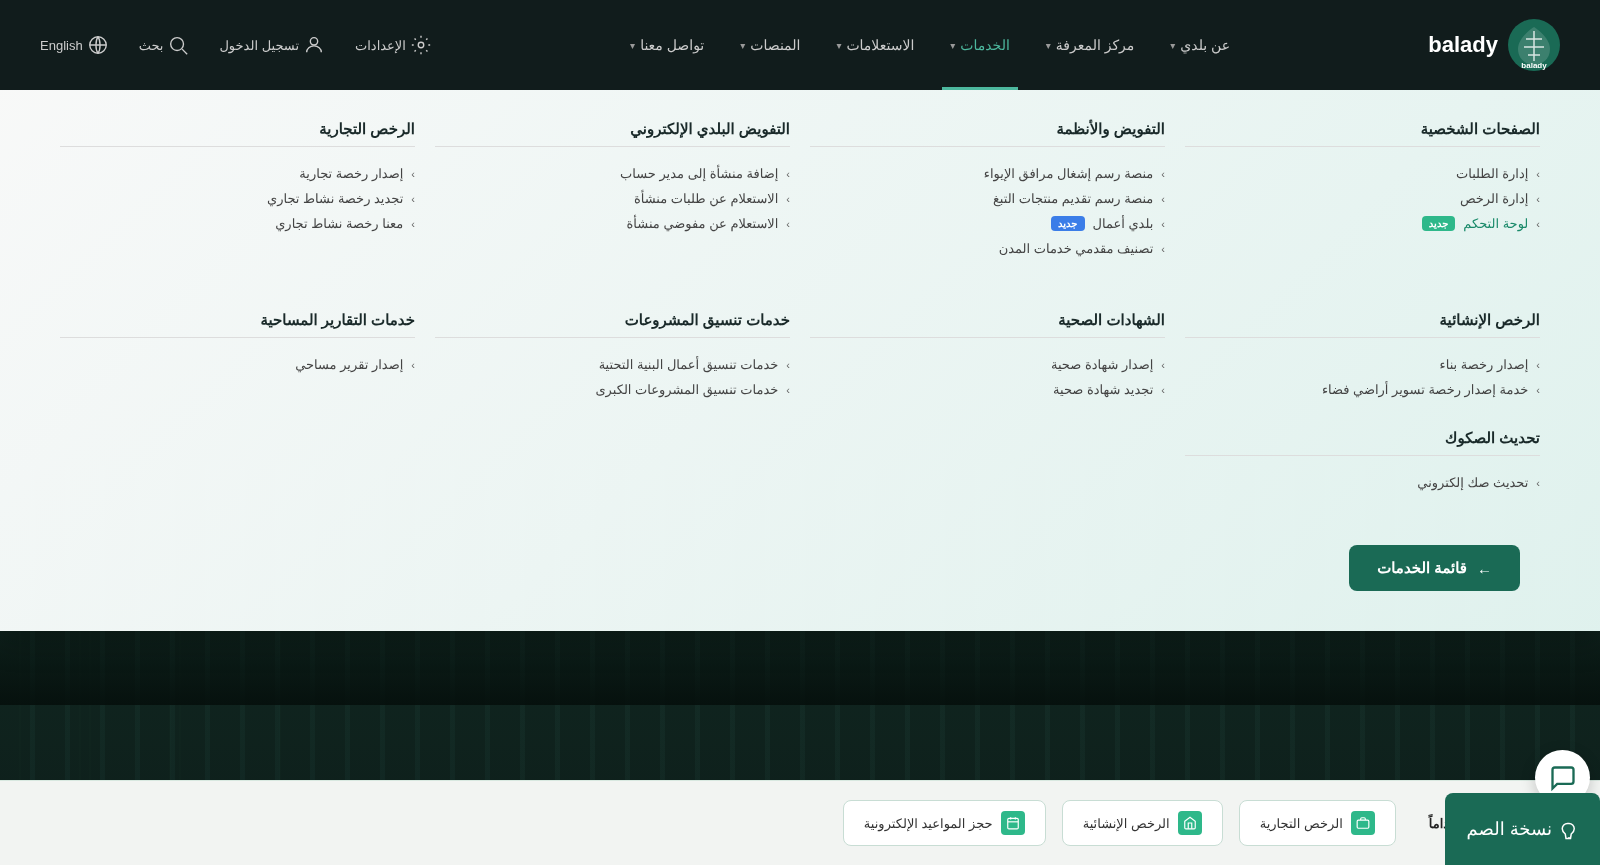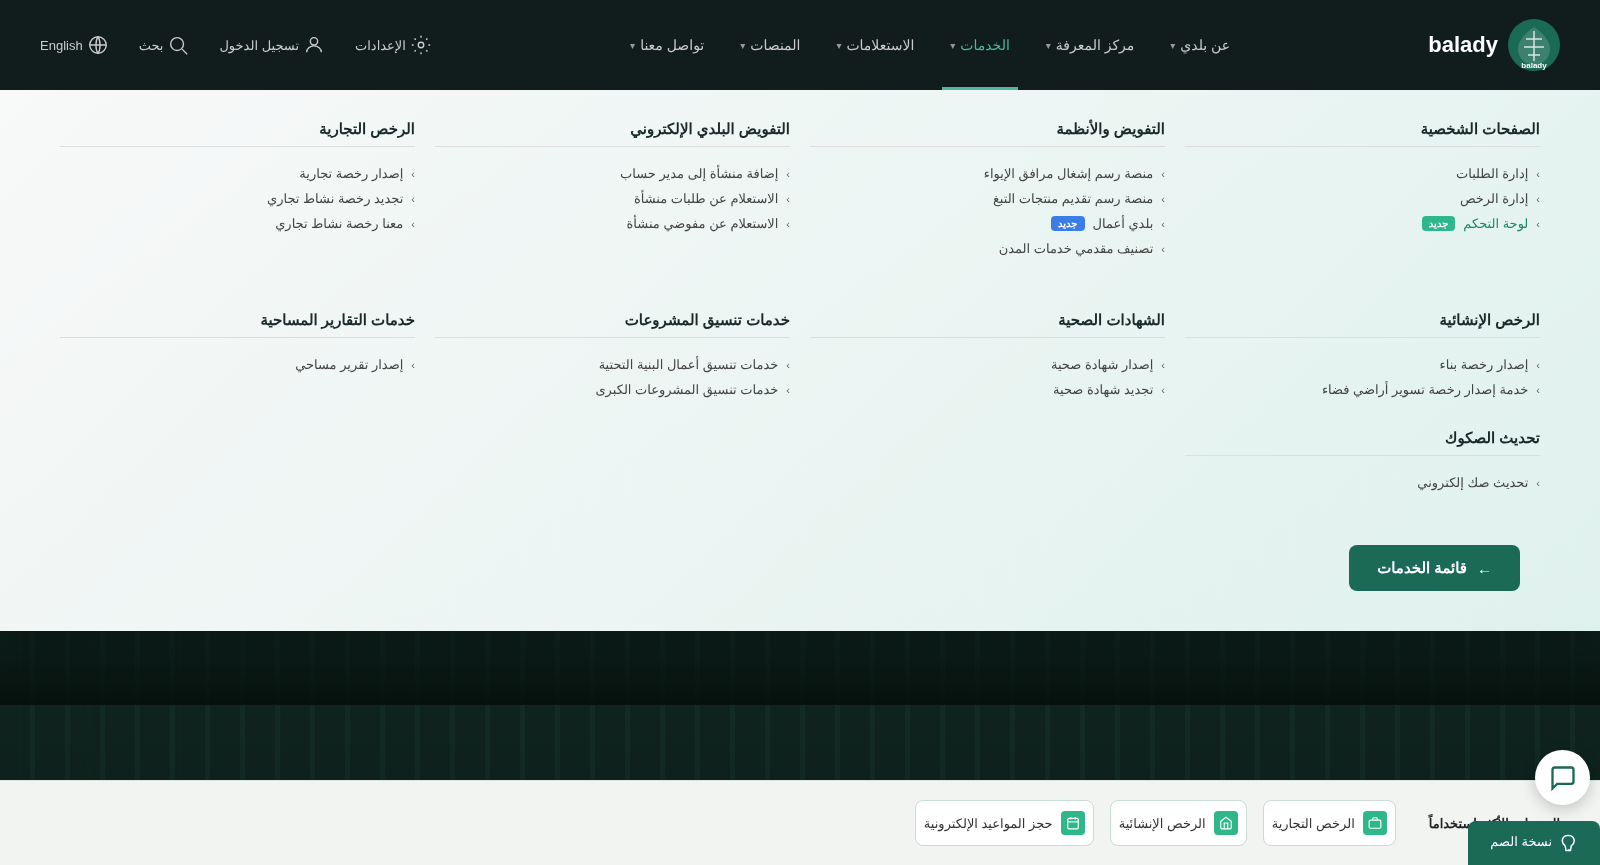--- a/index.html
+++ b/index.html
@@ -198,21 +198,21 @@
       justify-content: center;
       cursor: pointer;
     }
     .product-tag {
       display: flex;
       align-items: center;
       gap: 8px;
       background: white;
       border: 1.5px solid #c8ddd4;
       border-radius: 8px;
-      padding: 10px 8px;
+      padding: 10px 20px;
       margin: 0 8px;
       font-size: 13px;
       color: #333;
       cursor: pointer;
       white-space: nowrap;
     }
     .product-tag-icon {
       width: 24px;
       height: 24px;
       background: #2eb88a;
@@ -222,24 +222,24 @@
       justify-content: center;
     }
 
     
     .deaf-btn {
       position: fixed;
       bottom: 0;
       right: 0;
       background: #1a6a55;
       color: white;
-      padding: 13px 22px;
-      font-size: 13px;
-      display: flex;
-      align-items: flex-start;
+      padding: 25px 22px;
+      font-size: 18px;
+      display: flex;
+      align-items: flex-end;
       gap: 8px;
       cursor: pointer;
       border-radius: 8px 8px 0 0;
       z-index: 200;
     }
 
     
     .chat-btn {
       position: fixed;
       bottom: 60px;

